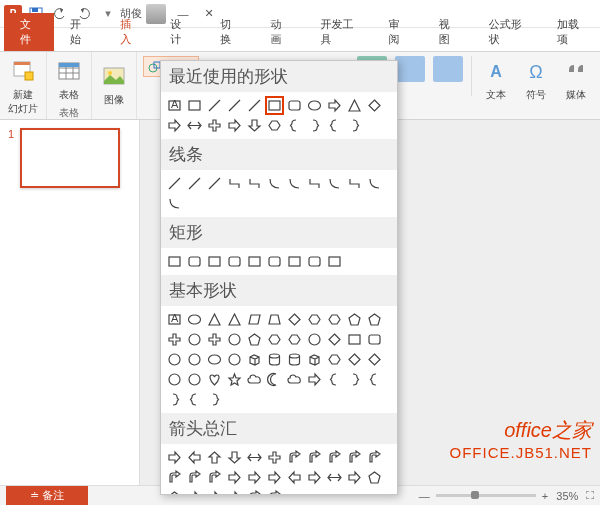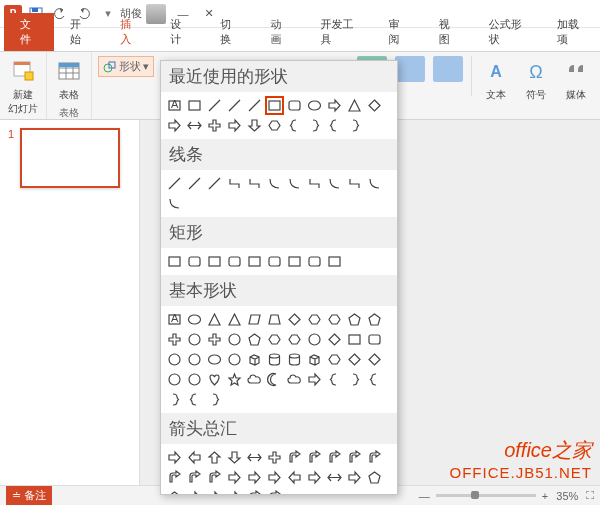--- a/index.html
+++ b/index.html
@@ -29,25 +29,25 @@
 .thumb-num{color:#d24726;font-size:11px}
 .thumb{width:100px;height:60px;background:#fff;border:2px solid #d24726;box-shadow:0 1px 3px rgba(0,0,0,0.2)}
 .canvas{flex:1;background:#eee}
 .dropdown{position:absolute;top:60px;left:160px;width:238px;background:#fff;border:1px solid #c6c6c6;box-shadow:2px 2px 8px rgba(0,0,0,0.25);max-height:435px;overflow-y:auto;z-index:100}
 .dd-section-title{padding:4px 8px;background:#f0f0f0;color:#555;font-size:17px}
 .dd-grid{display:flex;flex-wrap:wrap;padding:4px;gap:1px}
 .dd-item{width:19px;height:19px;display:flex;align-items:center;justify-content:center;color:#555;cursor:pointer}
 .dd-item.selected{border:2px solid #e03a00}
 .dd-item svg{width:15px;height:15px;stroke:#444;stroke-width:1.2;fill:none}
 .status-bar{position:absolute;bottom:0;left:0;right:0;height:20px;background:#f3f3f3;border-top:1px solid #ddd;display:flex;align-items:center;padding:0 6px;color:#666;font-size:10px}
-.status-bar .orange{background:#d24726;color:#fff;padding:2px 6px;margin-right:12px}
+.status-bar .orange{background:#d24726;color:#fff;padding:2px 24px;margin-right:12px}
 .status-bar .spacer{flex:1}
 .zoom-slider{width:100px;height:3px;background:#ccc;margin:0 6px;position:relative}
 .zoom-slider::after{content:"";position:absolute;left:35%;top:-3px;width:8px;height:8px;background:#888;border-radius:2px}
-.watermark{position:absolute;right:8px;bottom:24px;text-align:right;color:#e03a00;font-family:serif}
+.watermark{position:absolute;right:8px;bottom:44px;text-align:right;color:#e03a00;font-family:serif}
 .watermark .l1{font-size:20px;font-style:italic}
 .watermark .l2{font-size:15px;letter-spacing:1px}
 .top-icons{display:flex;gap:2px;align-items:center}
 .blurred-icon{width:30px;height:26px;background:#6aa3e0;opacity:0.6;border-radius:2px}
 </style>
 </head>
 <body>
 
 <div class="title-bar">
   <div class="pp-icon">P</div>
@@ -124,20 +124,35 @@
               <line x1="9" y1="3" x2="9" y2="19" stroke="#888"></line>
               <line x1="16" y1="3" x2="16" y2="19" stroke="#888"></line>
               <rect x="2" y="3" width="20" height="4" fill="#5b9bd5"></rect>
             </svg>
           </div>
         <div class="rtxt">表格</div>
       </div>
     </div>
     <div class="rlabel">表格</div>
   </div>
+  <div class="rgroup">
+    <div class="rbtns">
+      <div class="rbtn">
+        <div class="ricon">
+            <svg width="24" height="24" viewBox="0 0 24 24">
+              <rect x="2" y="3" width="20" height="16" fill="#f4e9b9" stroke="#aaa"></rect>
+              <circle cx="8" cy="8" r="2" fill="#fc3"></circle>
+              <path d="M2 16 L8 10 L14 15 L18 11 L22 16 L22 19 L2 19Z" fill="#7ab648"></path>
+            </svg>
+          </div>
+        <div class="rtxt">图像</div>
+      </div>
+    </div>
+    <div class="rlabel"></div>
+  </div>
   <div class="rgroup" style="border-right:none">
     <div class="rbtns" style="flex-direction:column;align-items:start;gap:2px">
       <div class="shapes-btn">
         <svg width="14" height="14" viewBox="0 0 14 14">
             <circle cx="5" cy="8" r="4" fill="none" stroke="#3a7"></circle>
             <rect x="6" y="2" width="6" height="6" fill="none" stroke="#37c"></rect>
           </svg>
         <span>形状</span>
           <span>▾</span>
       </div>

